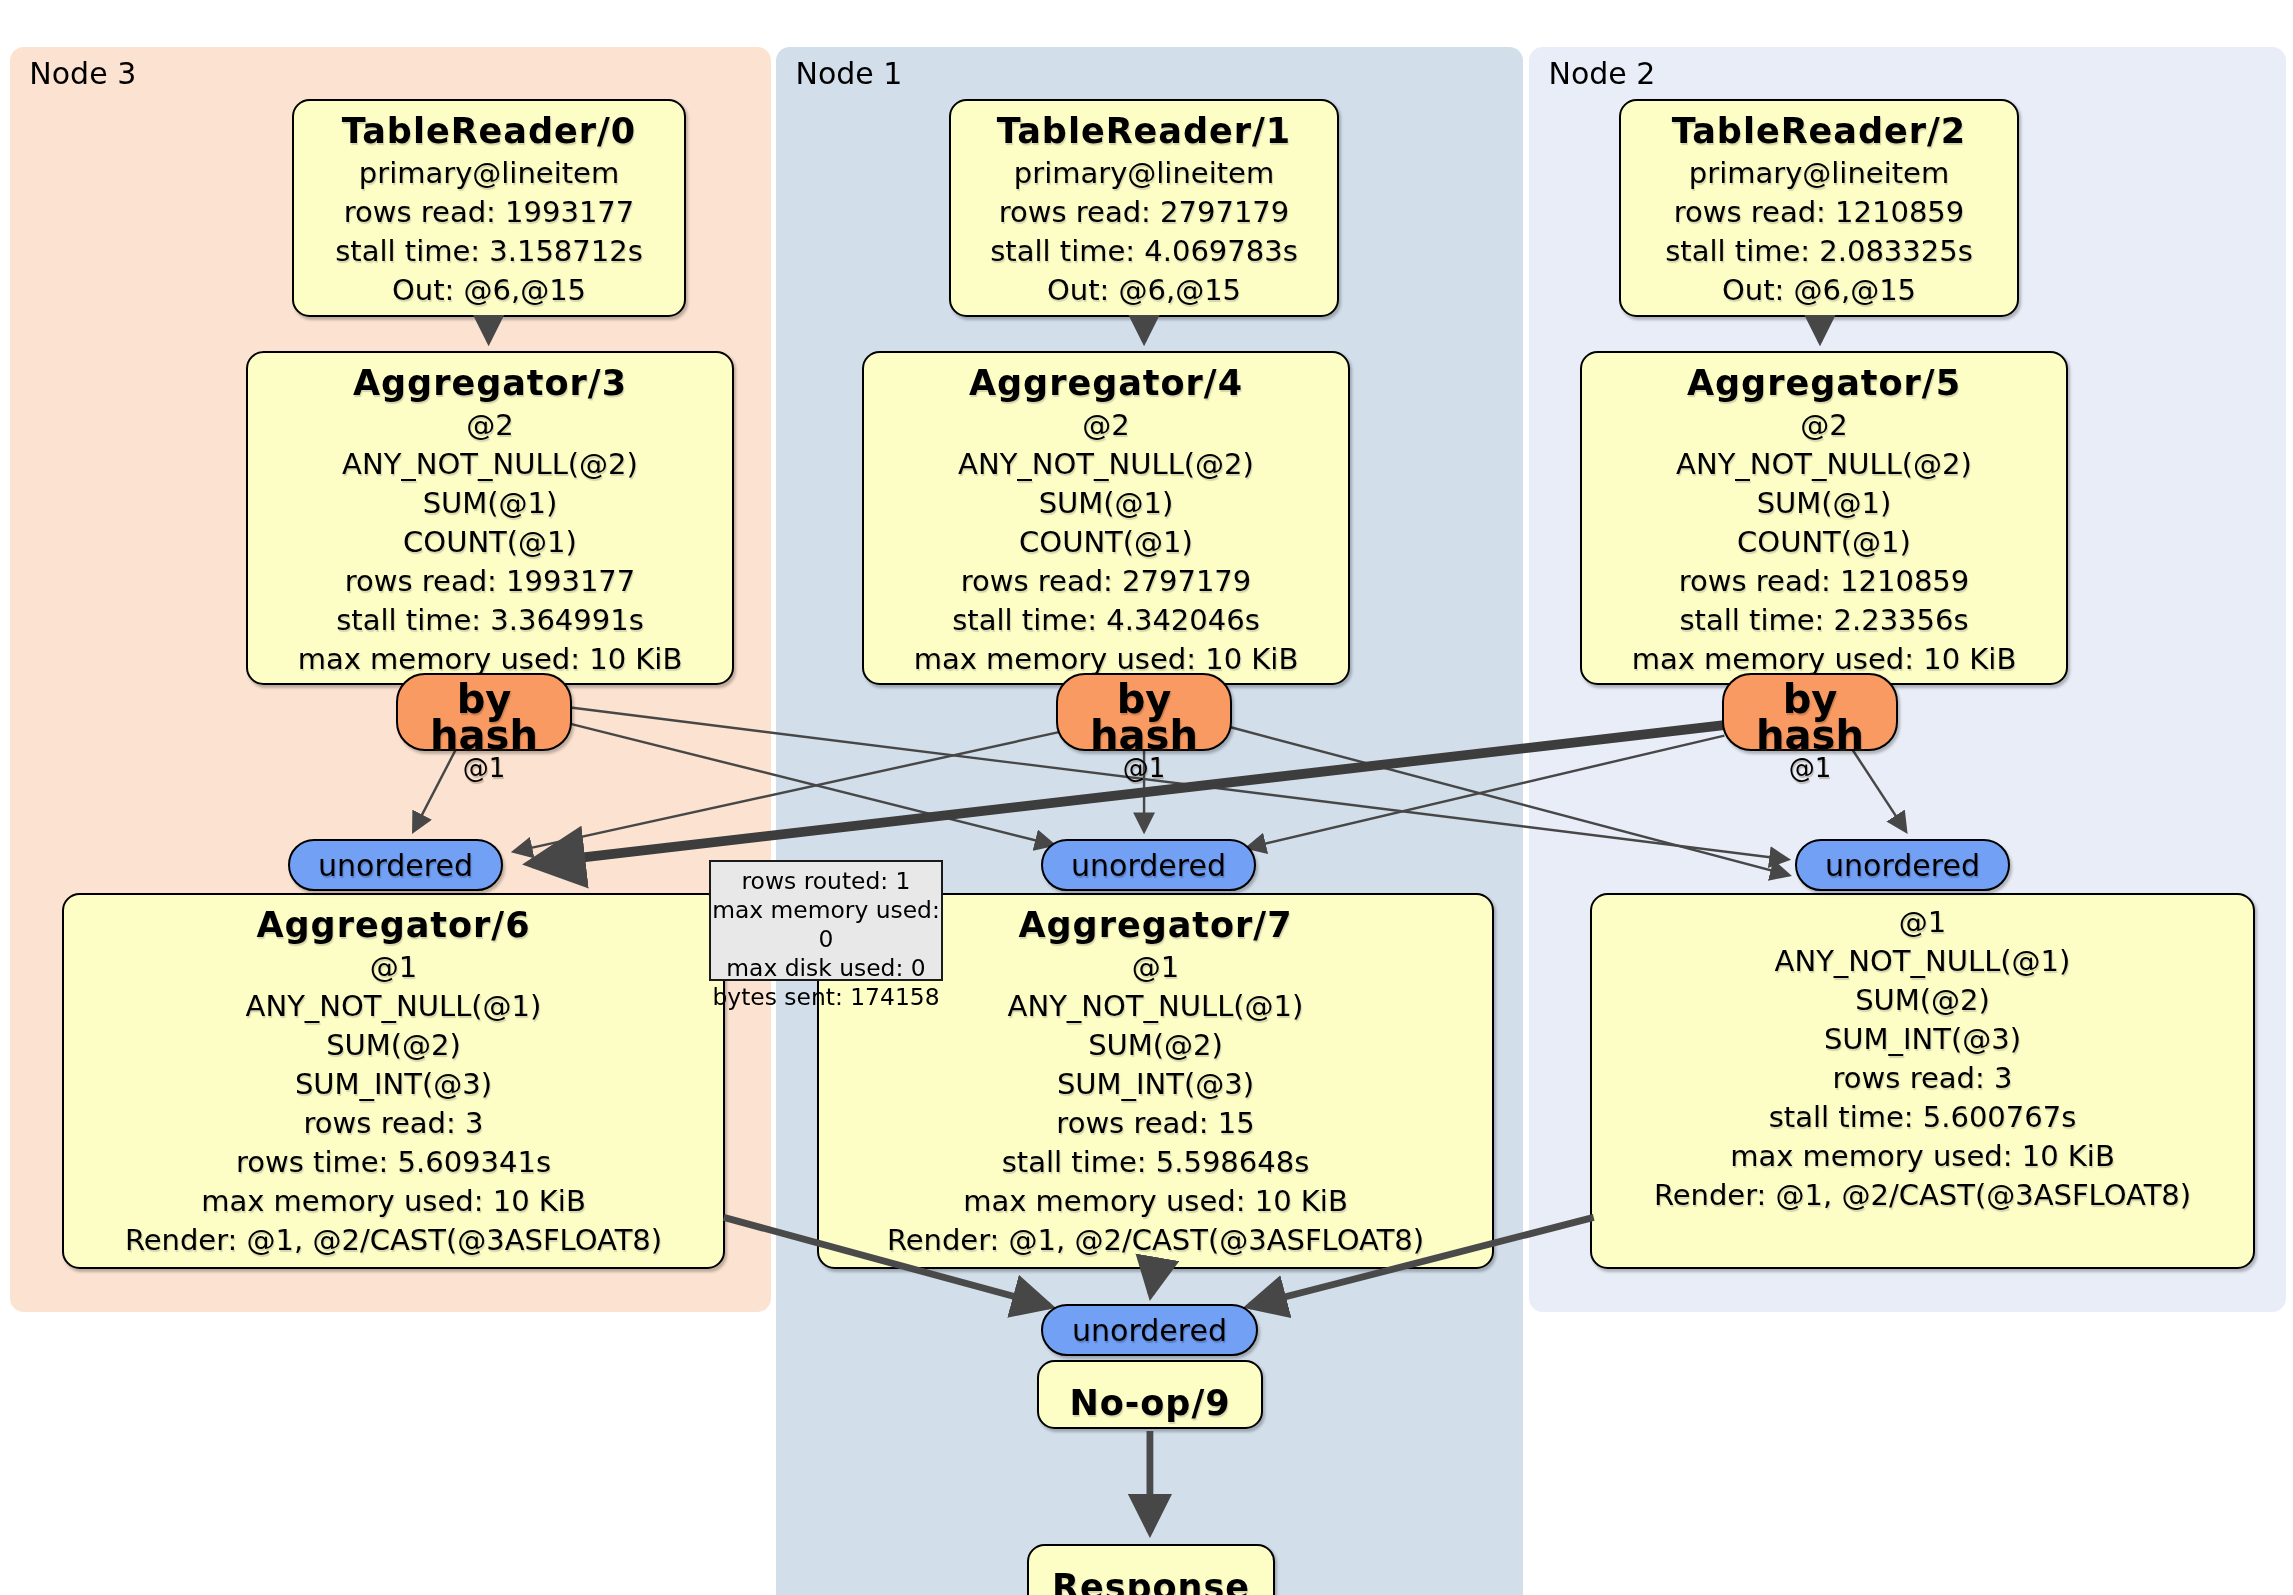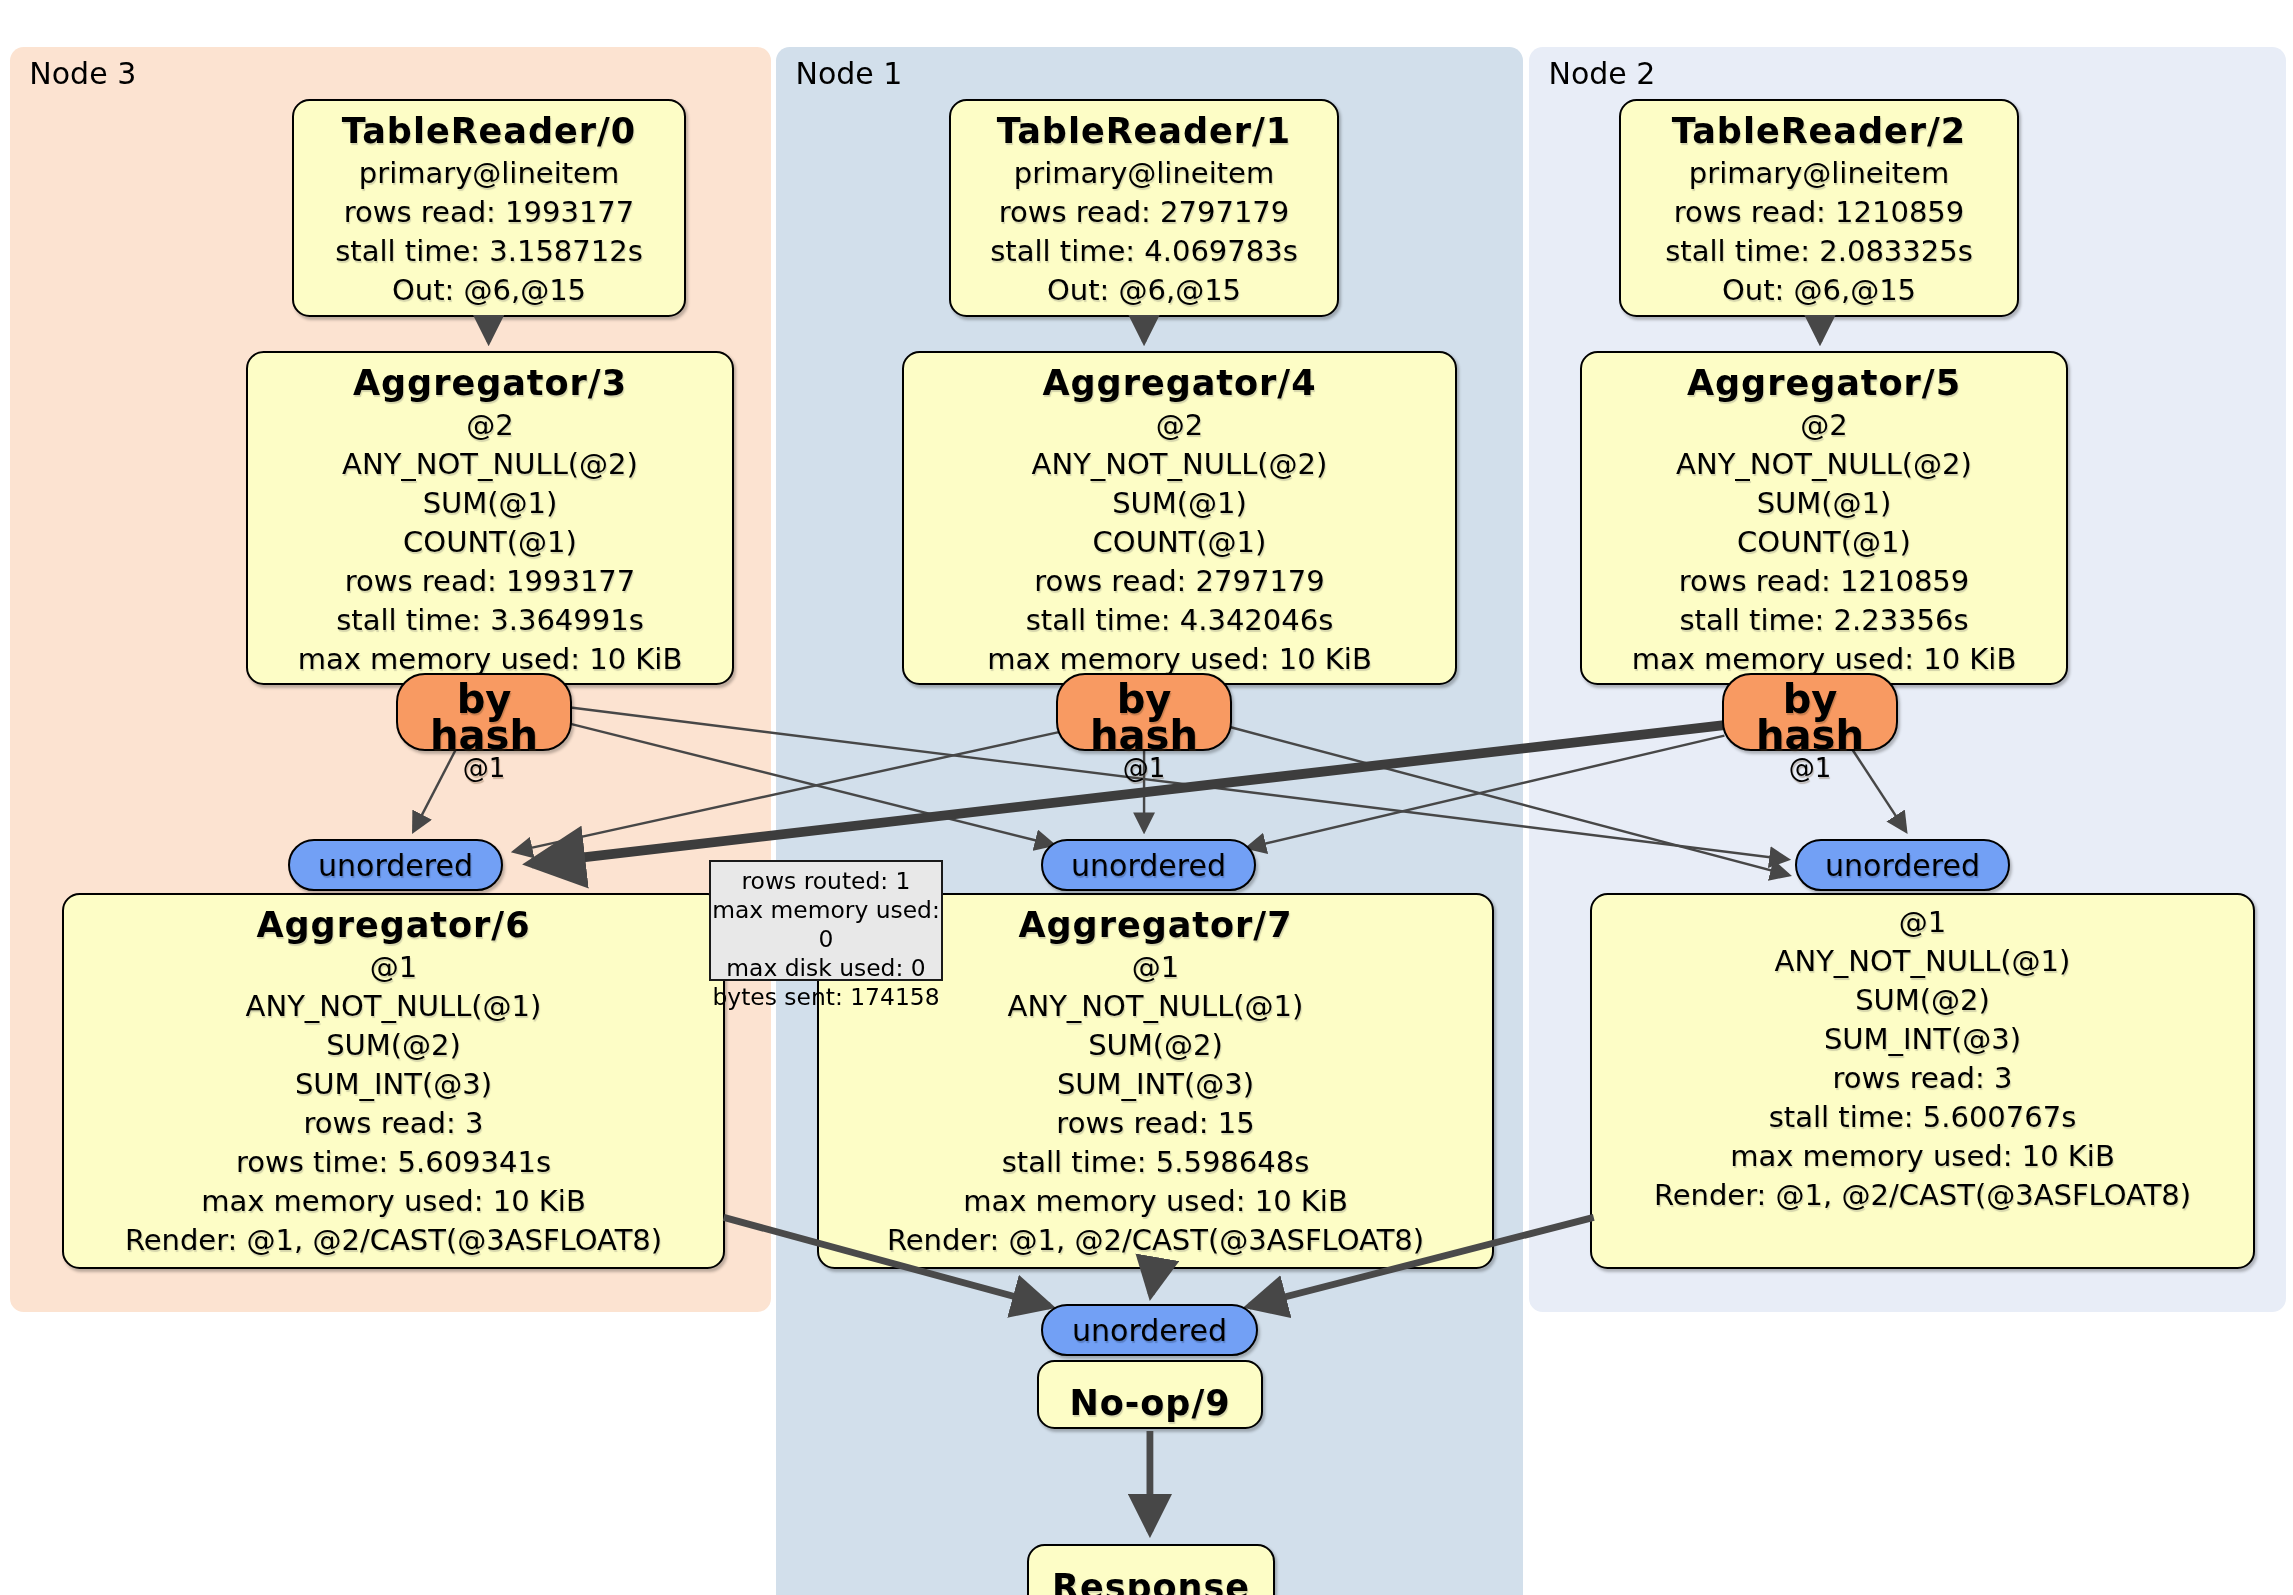--- a/index.html
+++ b/index.html
@@ -150,21 +150,21 @@
     <div class="lines">
         <div class="ln">@2</div>
         <div class="ln">ANY_NOT_NULL(@2)</div>
         <div class="ln">SUM(@1)</div>
         <div class="ln">COUNT(@1)</div>
         <div class="ln">rows read: 1993177</div>
         <div class="ln">stall time: 3.364991s</div>
         <div class="ln">max memory used: 10 KiB</div>
       </div>
   </div>
-  <div class="proc" style="left:902px;top:312px;width:555px;height:334px;">
+  <div class="proc" style="left:862px;top:312px;width:488px;height:334px;">
     <div class="t">Aggregator/4</div>
     <div class="lines">
         <div class="ln">@2</div>
         <div class="ln">ANY_NOT_NULL(@2)</div>
         <div class="ln">SUM(@1)</div>
         <div class="ln">COUNT(@1)</div>
         <div class="ln">rows read: 2797179</div>
         <div class="ln">stall time: 4.342046s</div>
         <div class="ln">max memory used: 10 KiB</div>
       </div>

